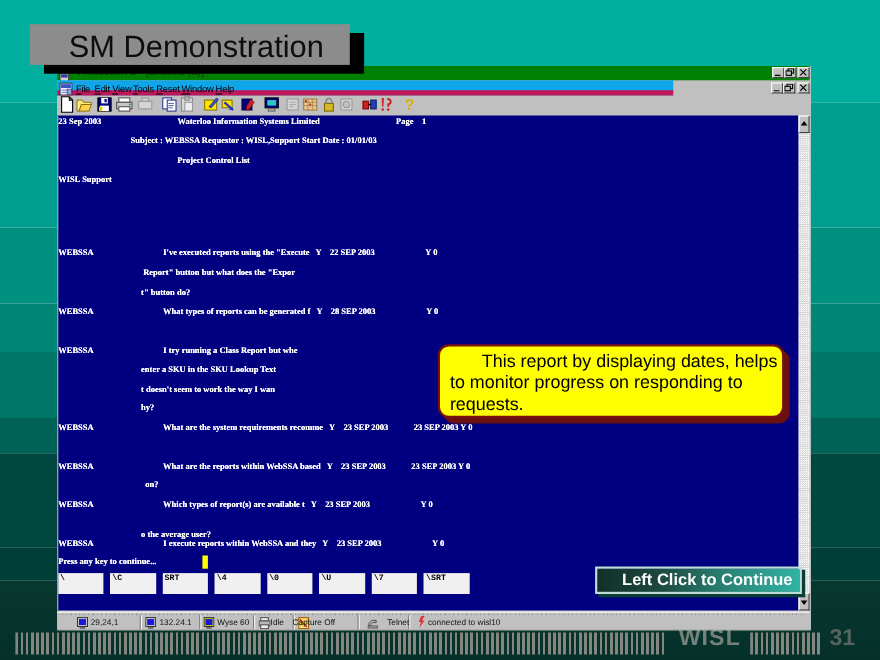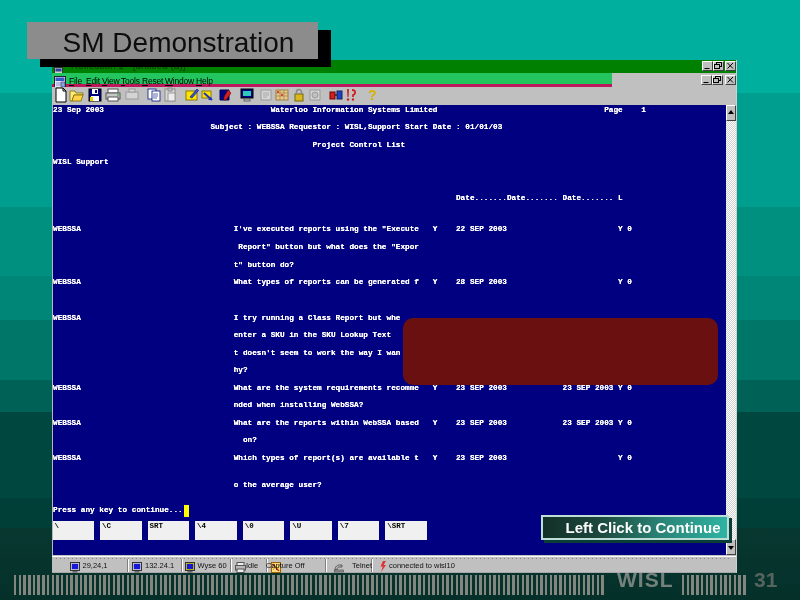--- a/index.html
+++ b/index.html
@@ -1,17 +1,17 @@
 <!DOCTYPE html>
 <html><head><meta charset="utf-8">
 <style>
 * { margin:0; padding:0; box-sizing:border-box; }
 body { width:800px; height:600px; overflow:hidden; font-family:"Liberation Sans",sans-serif; }
 #stage { position:relative; width:800px; height:600px; overflow:hidden; }
-.tl { position:absolute; left:53px; font-family:Liberation Mono, monospace;
+.tl { position:absolute; left:53px; font-family:Liberation Serif, serif;
       font-size:7.73px; font-weight:700; color:#fff; white-space:pre; line-height:11px; letter-spacing:0; text-shadow:0 0 0.6px #fff; }
 .fk { position:absolute; top:521px; width:41.5px; height:18.5px; background:#f0f0f0;
       font-family:"Liberation Mono",monospace; font-size:7.5px; font-weight:700; color:#000;
       padding:1px 0 0 2px; white-space:pre; }
 .mi { position:absolute; top:2.5px; font-size:8.5px; letter-spacing:-0.2px; color:#000; }
 .ti { position:absolute; top:0px; width:16px; height:16px; }
 .ssep { position:absolute; top:2px; width:2px; height:13px; border-left:1px solid #808080; border-right:1px solid #fff; }
 .stxt { position:absolute; top:3.5px; font-size:7.5px; color:#111;text-align:center; }
 .wbtn { position:absolute; width:11px; height:10px; background:#c0c0c0;
         border-top:1px solid #fff; border-left:1px solid #fff; border-right:1px solid #404040; border-bottom:1px solid #404040;
@@ -46,21 +46,21 @@
         <path d="M1.5 6.5h5" stroke="#000"></path>
       </svg></div>
 <div class="wbtn" style="left:713px;top:61px"><svg width="9" height="8">
         <rect x="2.5" y="0.5" width="5" height="4" fill="none" stroke="#000"></rect>
         <rect x="0.5" y="2.5" width="5" height="4" fill="#c0c0c0" stroke="#000"></rect>
       </svg></div>
 <div class="wbtn" style="left:725px;top:61px"><svg width="9" height="8">
         <path d="M1.5 1 L7 6.5 M7 1 L1.5 6.5" stroke="#000"></path>
       </svg></div>
 
-<div style="position:absolute;left:52px;top:73px;width:560px;height:14px;background:#22c55e;border-bottom:3px solid #be185d">
+<div style="position:absolute;left:52px;top:73px;width:560px;height:14px;background:#0ea5e9;border-bottom:5px solid #be185d">
 <div style="position:absolute;left:2px;top:1px;width:12px;height:12px"><svg width="12" height="12" viewBox="0 0 12 12">
           <rect x="0.5" y="0.5" width="11" height="11" fill="#e8e8ff" stroke="#223"></rect>
           <rect x="1.5" y="1.5" width="9" height="3.5" fill="#3858c8"></rect>
           <path d="M2 7h8M2 9h6" stroke="#7080c0" stroke-width="0.8"></path>
           <rect x="7" y="6" width="4" height="5" fill="#90a0e0" stroke="#223" stroke-width="0.5"></rect>
         </svg></div>
 <div class="mi" style="left:17px"><u>F</u>ile</div>
 <div class="mi" style="left:34px"><u>E</u>dit</div>
 <div class="mi" style="left:50px"><u>V</u>iew</div>
 <div class="mi" style="left:69px"><u>T</u>ools</div>
@@ -167,35 +167,34 @@
           <text x="4" y="13" font-family="Liberation Sans" font-size="14" font-weight="bold" fill="#d8b000">?</text>
         </svg></div>
 
 </div>
 
 <div style="position:absolute;left:52px;top:105px;width:674px;height:450px;background:#000080;border-left:1px solid #b8b8b8"></div>
 <div class="tl" style="top:104.5px">23 Sep 2003                                    Waterloo Information Systems Limited                                    Page    1</div>
 <div class="tl" style="top:122.0px">                                  Subject : WEBSSA Requestor : WISL,Support Start Date : 01/01/03</div>
 <div class="tl" style="top:139.5px">                                                        Project Control List</div>
 <div class="tl" style="top:157.0px">WISL Support</div>
-<div class="tl" style="top:192.5px">                                                                                       Date.......Date....... Date....... L</div>
 <div class="tl" style="top:224.0px">WEBSSA                                 I've executed reports using the "Execute   Y    22 SEP 2003                        Y 0</div>
 <div class="tl" style="top:241.5px">                                        Report" button but what does the "Expor</div>
 <div class="tl" style="top:259.5px">                                       t" button do?</div>
 <div class="tl" style="top:277.0px">WEBSSA                                 What types of reports can be generated f   Y    28 SEP 2003                        Y 0</div>
 <div class="tl" style="top:312.5px">WEBSSA                                 I try running a Class Report but whe</div>
 <div class="tl" style="top:330.0px">                                       enter a SKU in the SKU Lookup Text</div>
 <div class="tl" style="top:347.5px">                                       t doesn't seem to work the way I wan</div>
 <div class="tl" style="top:365.0px">                                       hy?</div>
 <div class="tl" style="top:382.5px">WEBSSA                                 What are the system requirements recomme   Y    23 SEP 2003            23 SEP 2003 Y 0</div>
-<div class="tl" style="top:400.0px">                                       nded when installing WebSSA?</div>
 <div class="tl" style="top:417.5px">WEBSSA                                 What are the reports within WebSSA based   Y    23 SEP 2003            23 SEP 2003 Y 0</div>
 <div class="tl" style="top:435.0px">                                         on?</div>
 <div class="tl" style="top:452.5px">WEBSSA                                 Which types of report(s) are available t   Y    23 SEP 2003                        Y 0</div>
 <div class="tl" style="top:480px">                                       o the average user?</div>
+<div class="tl" style="top:487.5px">WEBSSA                                 I execute reports within WebSSA and they   Y    23 SEP 2003                        Y 0</div>
 <div class="tl" style="top:505.0px">Press any key to continue...</div>
 
 <div style="position:absolute;left:184px;top:505px;width:5px;height:12px;background:#ffff00"></div>
 <div class="fk" style="left:52.5px">\</div>
 <div class="fk" style="left:100.0px">\C</div>
 <div class="fk" style="left:147.6px">SRT</div>
 <div class="fk" style="left:195.1px">\4</div>
 <div class="fk" style="left:242.7px">\0</div>
 <div class="fk" style="left:290.2px">\U</div>
 <div class="fk" style="left:337.8px">\7</div>
@@ -252,18 +251,19 @@
         </svg></div>
       <div class="stxt" style="left:300px">Telnet</div>
 <div style="position:absolute;left:327px;top:1.5px;width:12px;height:11px"><svg width="9" height="12" viewBox="0 0 9 12">
           <path d="M4 0 L7 0 L4.5 4 L7 4 L2 11 L3.8 5.5 L1.5 5.5z" fill="#e03030"></path>
         </svg></div>
       <div class="stxt" style="left:337px">connected to wisl10</div>
 <div style="position:absolute;left:4px;top:1px;width:676px;height:1px;background:repeating-linear-gradient(90deg,#8a8a8a 0 1px,transparent 1px 4px)"></div>
 </div>
 
 <div style="position:absolute;left:403px;top:318px;width:315px;height:67px;background:#6b1010;border-radius:10px"></div>
+<div style="position:absolute;left:398px;top:313px;width:315px;height:67px;background:#ffff00;border:2px solid #7a1010;border-radius:10px;color:#000;font-size:16.3px;line-height:19.3px;padding:5px 0 0 9px;white-space:nowrap;overflow:hidden"><span style="display:inline-block;width:29px"></span>This report by displaying dates, helps<br>to monitor progress on responding to<br>requests.</div>
 
 <div style="position:absolute;left:544px;top:518px;width:188px;height:25px;background:#0a3c38"></div>
 <div style="position:absolute;left:541px;top:515px;width:188px;height:25px;background:linear-gradient(90deg,#123028 0%,#1c473c 30%,#2a8577 65%,#2fb3a3 100%);border:2px solid #bcded6;color:#fdfdfd;font-size:15px;font-weight:700;text-align:center;line-height:22px;text-indent:16px">Left Click to Continue</div>
 
 <div style="position:absolute;left:40px;top:30px;width:291px;height:37px;background:#000"></div>
 <div style="position:absolute;left:27px;top:22px;width:291px;height:37px;background:#8c8c8c;color:#0d0d0d;font-size:28px;text-align:center;line-height:41px;text-indent:12px">SM Demonstration</div>
 </div>
 </body></html>

